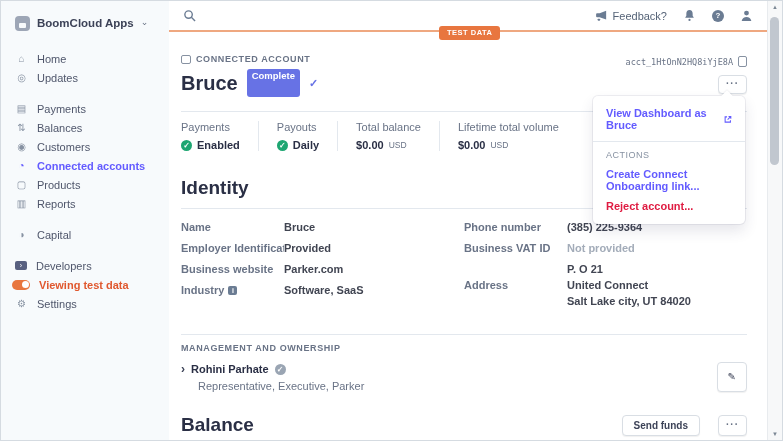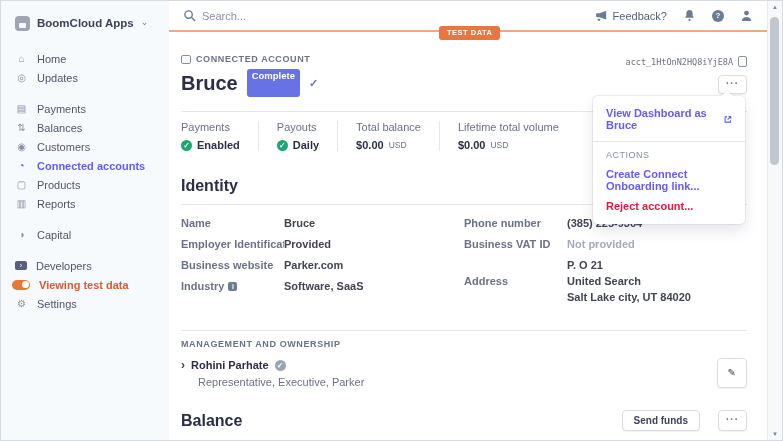--- a/index.html
+++ b/index.html
@@ -70,21 +70,21 @@
   .menu { position:absolute; right:22px; top:62px; width:152px; background:#fff; border-radius:5px; box-shadow:0 0 0 1px rgba(50,50,93,.08), 0 7px 14px rgba(50,50,93,.12); z-index:5; padding:4px 0 8px; }
   .menu::before { content:""; position:absolute; top:-4px; right:14px; width:8px; height:8px; background:#fff; transform:rotate(45deg); box-shadow:-1px -1px 1px rgba(50,50,93,.06); }
   .menu-link { display:flex; align-items:center; gap:5px; font-size:11px; font-weight:bold; color:#635bff; padding:7px 13px; cursor:pointer; }
   .menu-div { border-top:1px solid #e3e8ee; margin:3px 0 6px; }
   .menu-header { font-size:9px; letter-spacing:.5px; color:#8792a2; padding:2px 13px 4px; }
   .menu-item { font-size:11px; font-weight:bold; color:#635bff; padding:4px 13px; cursor:pointer; }
   .menu-item.danger { color:#df1b41; }
   .ext-ic { width:9px; height:9px; color:#635bff; }
 
   
-  .section-title { font-size:16px; font-weight:bold; color:#2a2f45; }
+  .section-title { font-size:19px; font-weight:bold; color:#2a2f45; }
   .hr { border-top:1px solid #e3e8ee; margin-top:9px; }
   .identity { margin-top:26px; }
   .id-grid { display:flex; margin-top:10px;font-weight:bold; }
   .id-col { width:295px; }
   .id-row { display:flex; margin-bottom:5px; font-size:11px; line-height:16px; }
   .id-label { width:103px; flex:none; color:#697386; white-space:nowrap; overflow:hidden; display:flex; align-items:center; gap:4px; }
   .id-value { color:#414552; }
   .id-value.muted { color:#a3acb9; }
   .info-ic { width:9px; height:9px; background:#6b7c93; border-radius:2px; color:#fff; font-size:7px; line-height:9px; text-align:center; font-style:normal; flex:none; }
   .addr-line { display:block; }
@@ -166,21 +166,20 @@
         </div>
     </div>
   </div>
 
   <div class="topbar">
     <div class="search-wrap">
       <svg class="ticon search-ic" viewBox="0 0 14 14" fill="none" stroke="currentColor" stroke-width="1.5">
           <circle cx="6" cy="6" r="4"></circle>
           <line x1="9" y1="9" x2="13" y2="13"></line>
         </svg>
-      <input class="search-input" placeholder="Search..." style="">
     </div>
     <div class="top-actions">
       <div class="feedback">
         <svg class="ticon" viewBox="0 0 14 14" fill="currentColor">
             <path d="M12 2 L5 4.6 H2.2 a1 1 0 0 0 -1 1 v2.2 a1 1 0 0 0 1 1 H5 l7 2.6 z"></path>
             <rect x="3" y="10.5" width="2.4" height="2.2" rx=".5"></rect>
           </svg>
         <span>Feedback?</span>
       </div>
       <svg class="ticon" viewBox="0 0 14 14" fill="#6b7c93">
@@ -296,21 +295,21 @@
             <span class="id-value">(385) 225-9364</span>
           </div>
           <div class="id-row">
             <span class="id-label">Business VAT ID</span>
             <span class="id-value muted">Not provided</span>
           </div>
           <div class="id-row">
             <span class="id-label">Address</span>
             <span class="id-value">
               <span class="addr-line">P. O 21</span>
-              <span class="addr-line">United Search</span>
+              <span class="addr-line">United Connect</span>
               <span class="addr-line">Salt Lake city, UT 84020</span>
             </span>
           </div>
         </div>
       </div>
     </div>
 
     <div class="mgmt">
       <div class="overline">MANAGEMENT AND OWNERSHIP</div>
       <div class="mgmt-row">

